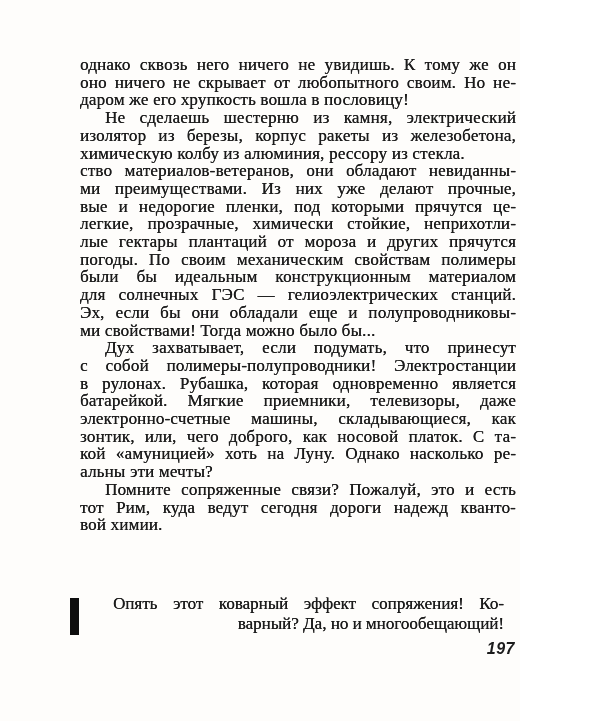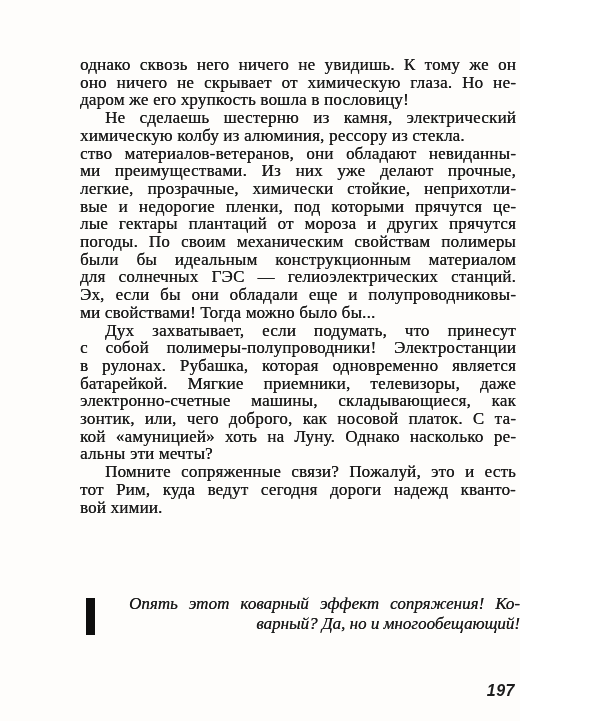--- a/index.html
+++ b/index.html
@@ -23,24 +23,23 @@
     font-size: 17px;
     letter-spacing: 0.2px;
     text-shadow: 0.25px 0 0 currentColor; 
   }
   .line { line-height: 17.7px; text-align: left; white-space: nowrap; }
   .line.justify { text-align: justify; text-align-last: justify; white-space: normal; }
   .line.indent { padding-left: 25px; }
 
   #quote-block {
     position: absolute;
-    left: 84px;
+    left: 68px;
     top: 594px;
     width: 436px;
-    font-style: italic;
     font-size: 17px;
   }
   #quote-bar {
     position: absolute;
     left: 2px;
     top: 4px;
     width: 9px;
     height: 37px;
     background: var(--bar, #0e0e0e);
   }
@@ -57,37 +56,37 @@
     position: absolute;
     left: 455px;
     top: 640px;
     width: 60px;
     text-align: right;
     font-family: "Liberation Sans", sans-serif;
     font-weight: bold;
     font-style: italic;
     font-size: 16px;
     letter-spacing: 0.5px;
-    margin-top: 42px;
   }
 </style>
 </head>
 <body>
 
 <div id="page">
   <div id="body-text">
       <div class="line justify">однако сквозь него ничего не увидишь. К тому же он</div>
-      <div class="line justify">оно ничего не скрывает от химическую глаза. Но не-</div>
+      <div class="line justify">оно ничего не скрывает от любопытного своим. Но не-</div>
       <div class="line">даром же его хрупкость вошла в пословицу!</div>
       <div class="line justify indent">Не сделаешь шестерню из камня, электрический</div>
+      <div class="line justify">изолятор из березы, корпус ракеты из железобетона,</div>
       <div class="line">химическую колбу из алюминия, рессору из стекла.</div>
       <div class="line justify">ство материалов-ветеранов, они обладают невиданны-</div>
       <div class="line justify">ми преимуществами. Из них уже делают прочные,</div>
+      <div class="line justify">вые и недорогие пленки, под которыми прячутся це-</div>
       <div class="line justify">легкие, прозрачные, химически стойкие, неприхотли-</div>
-      <div class="line justify">вые и недорогие пленки, под которыми прячутся це-</div>
       <div class="line justify">лые гектары плантаций от мороза и других прячутся</div>
       <div class="line justify">погоды. По своим механическим свойствам полимеры</div>
       <div class="line justify">были бы идеальным конструкционным материалом</div>
       <div class="line justify">для солнечных ГЭС — гелиоэлектрических станций.</div>
       <div class="line justify">Эх, если бы они обладали еще и полупроводниковы-</div>
       <div class="line">ми свойствами! Тогда можно было бы...</div>
       <div class="line justify indent">Дух захватывает, если подумать, что принесут</div>
       <div class="line justify">с собой полимеры-полупроводники! Электростанции</div>
       <div class="line justify">в рулонах. Рубашка, которая одновременно является</div>
       <div class="line justify">батарейкой. Мягкие приемники, телевизоры, даже</div>

